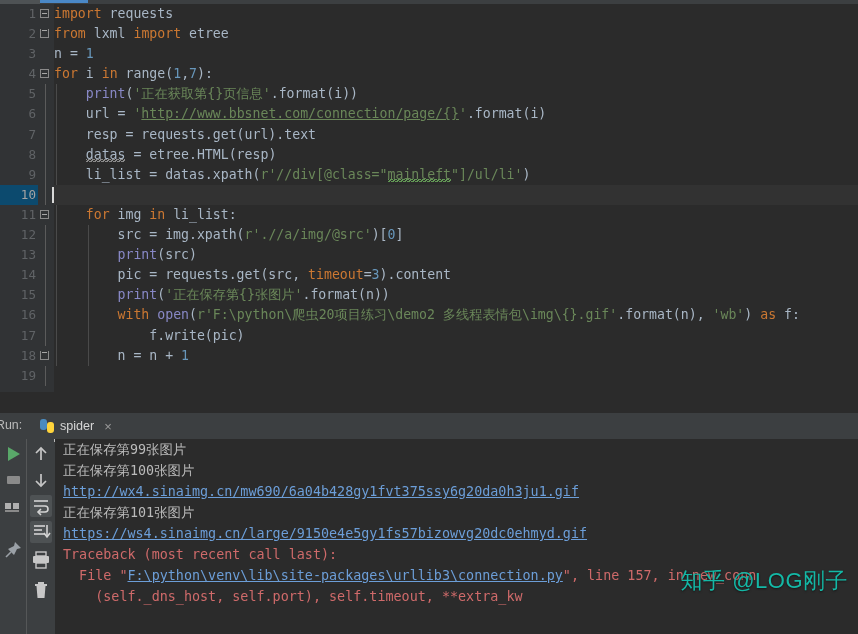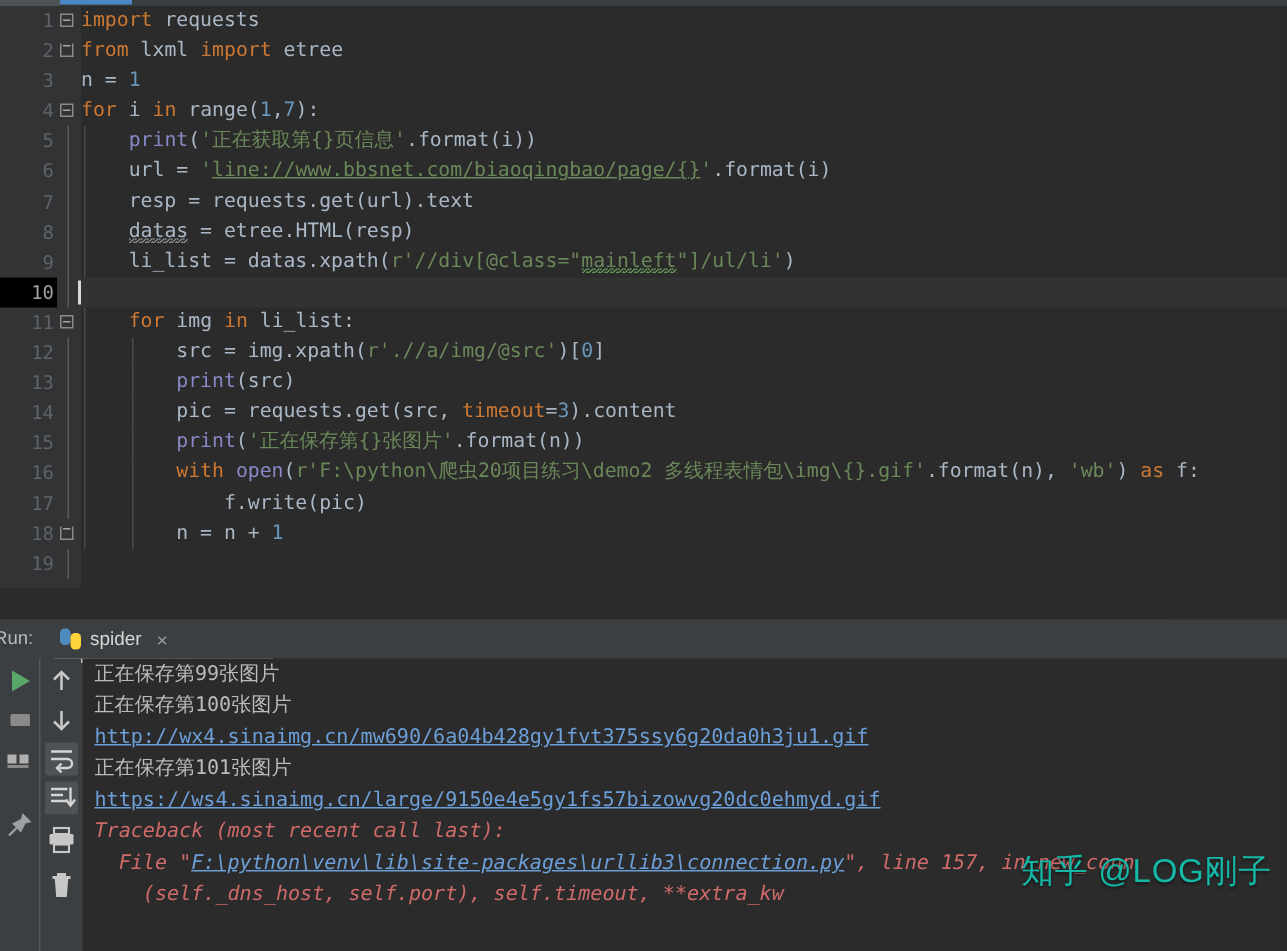--- a/index.html
+++ b/index.html
@@ -16,21 +16,21 @@
   .tabstrip .tab-bg{position:absolute;left:0;top:0;width:40px;height:4px;background:#4e5254;}
 
   
   .editor{position:absolute;left:0;top:4px;width:858px;height:388px;background:#2b2b2b;overflow:hidden;}
   .gutter{position:absolute;left:0;top:0;width:40px;height:388px;background:#313335;}
   .fold-rail{position:absolute;left:40px;top:0;width:14px;height:388px;background:#313335;}
   .code-area{position:absolute;left:54px;top:0;right:0;height:388px;}
 
   .row{position:relative;height:20.1px;line-height:20.1px;white-space:pre;font-size:13.2px;}
   .row.current{background:#323232;}
-  .row.current .ln{color:#a4a3a3;background:#000000;}
+  .row.current .ln{color:#a4a3a3;background:#0c4a6e;}
 
   .ln{
     position:absolute;left:-54px;top:0;width:38px;height:20.1px;
     text-align:right;color:#606366;font-size:12.6px;
     font-family:"DejaVu Sans Mono","Liberation Mono",monospace;
     padding-right:2px;box-sizing:border-box;
   }
   .code{position:absolute;left:0;top:0;white-space:pre;color:#a9b7c6;}
 
   
@@ -89,21 +89,21 @@
   .runbar2{position:absolute;left:26px;top:26px;width:1px;height:195px;background:#555758;}
   .sidebar-ic{position:absolute;left:2px;width:22px;height:22px;}
   .toolcol{position:absolute;left:28px;top:26px;width:26px;height:195px;background:#3c3f41;}
   .toolbtn{position:absolute;left:2px;width:22px;height:22px;}
   .toolbtn.sel{background:#4e5254;border-radius:2px;}
 
   .console{position:absolute;left:55px;top:26px;right:0;height:195px;background:#2b2b2b;overflow:hidden;}
   .cline{height:21px;line-height:21px;white-space:pre;font-size:13.4px;color:#bbbbbb;
     font-family:"DejaVu Sans Mono","Liberation Mono",monospace;padding-left:8px;}
   .cline.link{color:#6c9ed8;text-decoration:underline;}
-  .cline.err{color:#cf6a6a;font-style:italic;}
+  .cline.err{color:#cf6a6a;}
   .errfile{color:#6c9ed8;text-decoration:underline;}
 
   
   .wm{position:absolute;right:10px;bottom:38px;color:#14b8a6;font-size:22px;
       font-family:"Liberation Sans",sans-serif;letter-spacing:0.5px;text-shadow:0 1px 2px rgba(0,0,0,.5);}
 
   
   svg{display:block;}
 </style>
 </head>
@@ -149,21 +149,21 @@
         <span class="ln">5</span>
         <span class="vguide"></span>
         <span class="indentline" style="left:2px;"></span>
         <span class="code"><span class="plain">    </span><span class="builtin">print</span><span class="plain">(</span><span class="str">'正在获取第{}页信息'</span><span class="plain">.format(i))</span></span>
       </div>
 
       <div class="row">
         <span class="ln">6</span>
         <span class="vguide"></span>
         <span class="indentline" style="left:2px;"></span>
-        <span class="code"><span class="plain">    url = </span><span class="str">'</span><span class="str ulink">line://www.bbsnet.com/biaoqingbao/page/{}</span><span class="str">'</span><span class="plain">.format(i)</span></span>
+        <span class="code"><span class="plain">    url = </span><span class="str">'</span><span class="str ulink">http://www.bbsnet.com/connection/page/{}</span><span class="str">'</span><span class="plain">.format(i)</span></span>
       </div>
 
       <div class="row">
         <span class="ln">7</span>
         <span class="vguide"></span>
         <span class="indentline" style="left:2px;"></span>
         <span class="code"><span class="plain">    resp = requests.get(url).text</span></span>
       </div>
 
       <div class="row">

